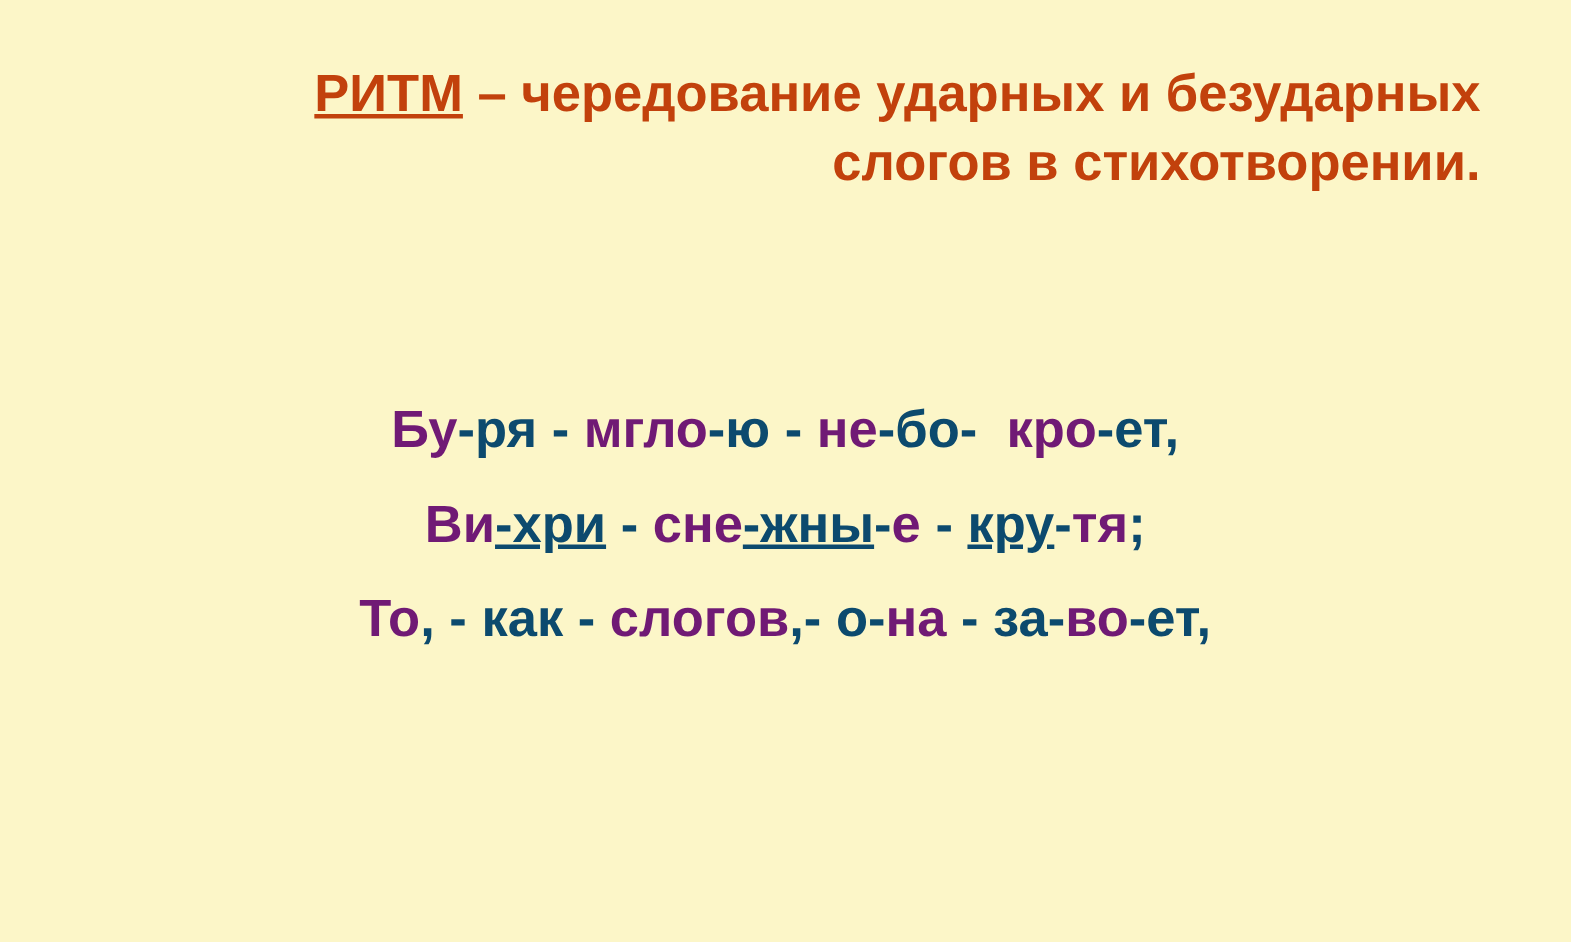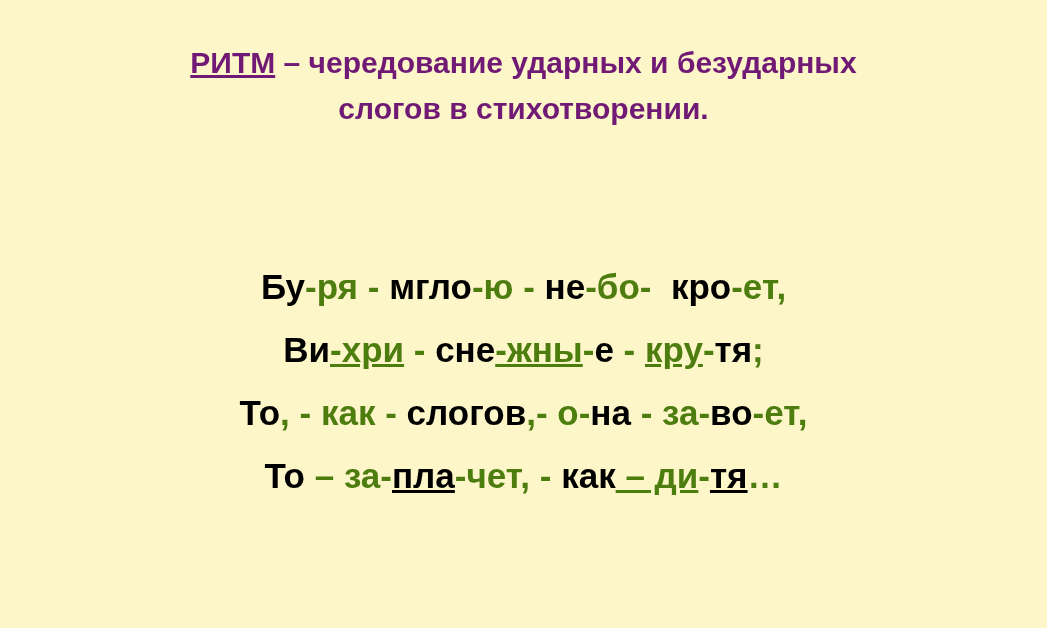--- a/index.html
+++ b/index.html
@@ -17,24 +17,24 @@
     position: relative;
     width: 1047px;
     height: 628px;
     box-sizing: border-box;
   }
   .title-block {
     position: absolute;
     top: 40px;
     left: 60px;
     width: 927px;
-    text-align: center;
-    color: #701a75;
+    text-align: right;
+    color: #c2410c;
     font-weight: bold;
-    font-size: 30px;
+    font-size: 35px;
     line-height: 46px;
     letter-spacing: 0px;
   }
   .title-underline {
     text-decoration: underline;
   }
   .poem-block {
     position: absolute;
     top: 255px;
     left: 40px;
@@ -42,40 +42,39 @@
     text-align: center;
     font-size: 35px;
     font-weight: bold;
     line-height: 63px;
     color: #000000;
   }
   .poem-line {
     white-space: pre;
   }
   .red {
-    color: #000000;
+    color: #701a75;
   }
   .black {
-    color: #4d7c0f;
+    color: #0c4a6e;
   }
   .u {
     text-decoration: underline;
     margin-top: 24px;
   }
 </style>
 </head>
 <body>
 
 <div class="slide">
 
   <div class="title-block">
     <div><span class="title-underline">РИТМ</span><span> – чередование ударных и безударных</span></div>
     <div>слогов в стихотворении.</div>
   </div>
 
   <div class="poem-block">
       <div class="poem-line"><span class="red">Бу</span><span class="black">-ря - </span><span class="red">мгло</span><span class="black">-ю - </span><span class="red">не</span><span class="black">-бо-  </span><span class="red">кро</span><span class="black">-ет,</span></div>
       <div class="poem-line"><span class="red">Ви</span><span class="black u">-хри</span><span class="black"> - </span><span class="red">сне</span><span class="black u">-жны</span><span class="black">-</span><span class="red">е</span><span class="black"> - </span><span class="black u">кру</span><span class="black">-</span><span class="red">тя</span><span class="black">;</span></div>
       <div class="poem-line"><span class="red">То</span><span class="black">, - как - </span><span class="red">слогов</span><span class="black">,- о-</span><span class="red">на</span><span class="black"> - за-</span><span class="red">во</span><span class="black">-ет,</span></div>
-      <div class="poem-line"><span class="red">То</span><span class="black"> – за-</span><span class="red u">пла</span><span class="black">-чет, - </span><span class="red">как</span><span class="black u"> – ди</span><span class="black">-</span><span class="red u">тя</span><span class="black">…</span></div>
     </div>
 
 </div>
 
 </body></html>

